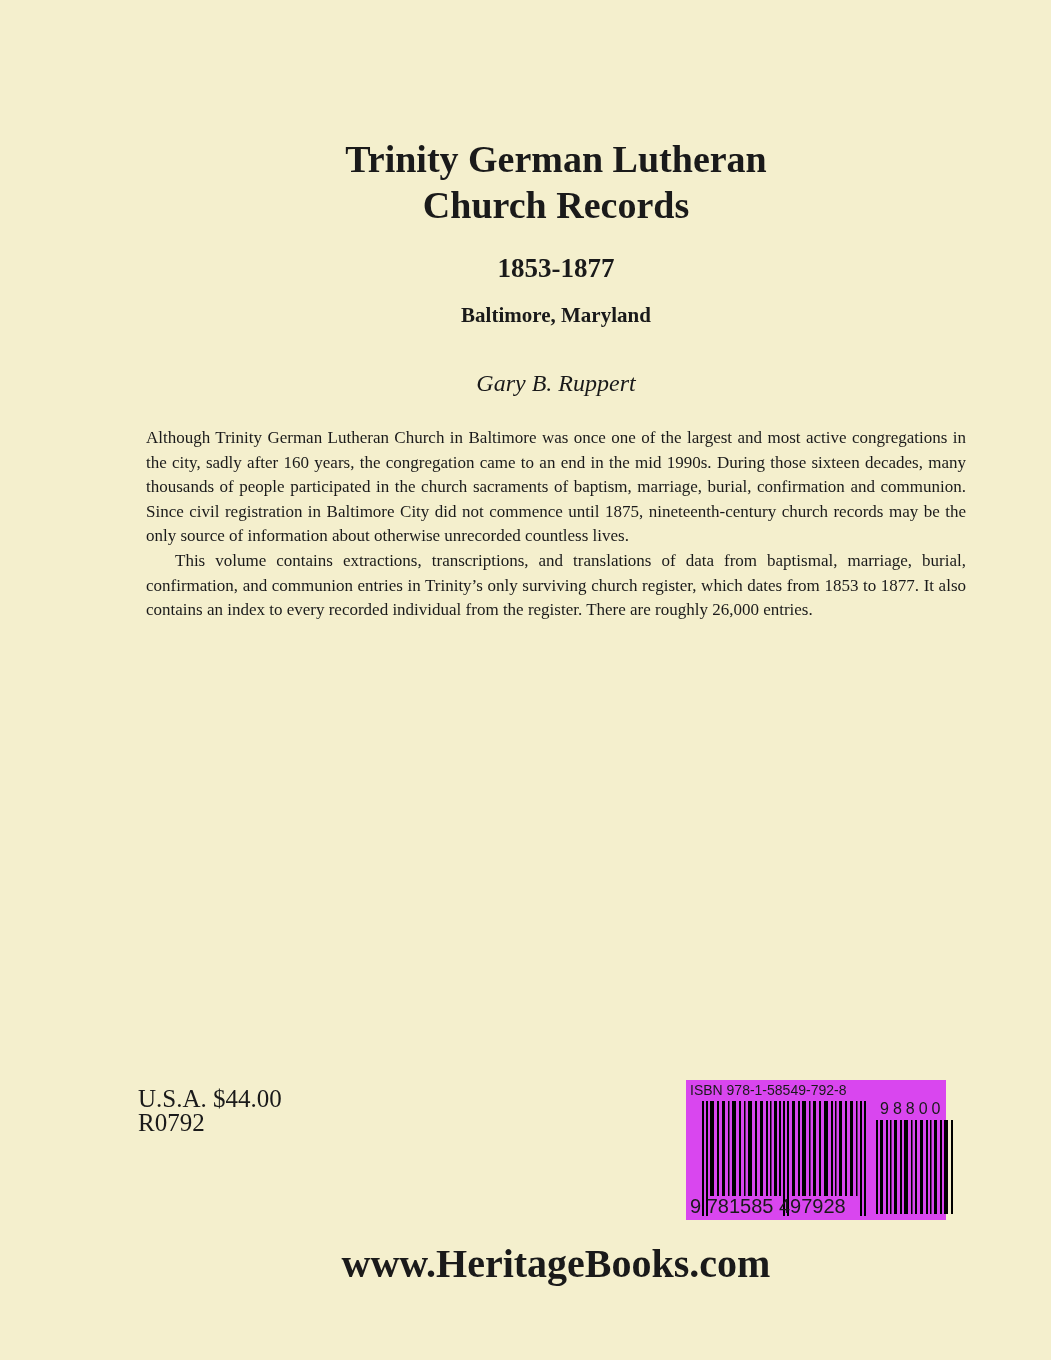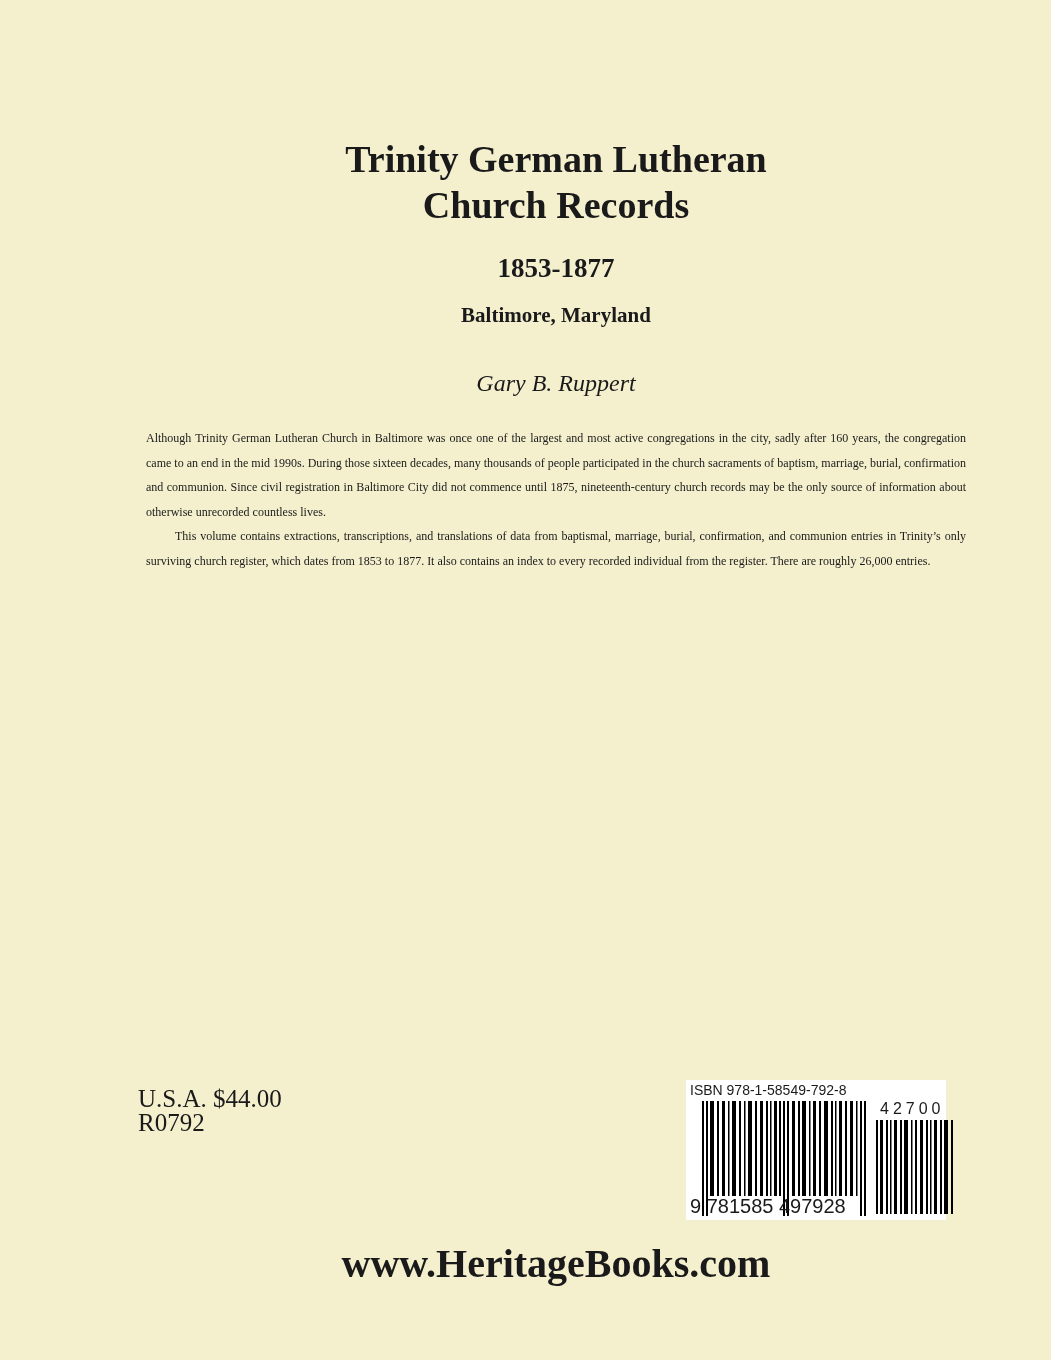--- a/index.html
+++ b/index.html
@@ -27,32 +27,32 @@
   .place {
     position: absolute; left: 0; width: 1112px; top: 302px;
     text-align: center; font-weight: bold; font-size: 21px; line-height: 26px;
   }
   .author {
     position: absolute; left: 0; width: 1112px; top: 368px;
     text-align: center; font-style: italic; font-size: 24px; line-height: 30px;
   }
   .blurb {
     position: absolute; left: 146px; width: 820px; top: 426px;
-    font-size: 12px; line-height: 24.6px;
+    font-size: 17px; line-height: 24.6px;
     text-align: justify;
   }
   .blurb p { margin: 0; }
   .blurb p + p { text-indent: 29px; }
   .price {
     position: absolute; left: 138px; top: 1087px;
     font-size: 25px; line-height: 24px;
   }
   .barcode {
     position: absolute; left: 686px; top: 1080px; width: 260px; height: 140px;
-    background: #ffffff;
+    background: #d946ef;
     font-family: "Liberation Sans", "DejaVu Sans", sans-serif;
   }
   .isbn-text {
     position: absolute; left: 4px; top: 2px; font-size: 14px; line-height: 16px;
     white-space: nowrap;
   }
   .bars { position: absolute; left: 14px; top: 21px; width: 170px; height: 115px; }
   .bars svg, .addon-bars svg { display: block; }
   .ean-digits {
     position: absolute; left: 4px; top: 117px; font-size: 20px; line-height: 18px;
@@ -125,21 +125,21 @@
           <rect x="139" y="0" width="3" height="95"></rect>
         <rect x="145" y="0" width="2" height="95"></rect>
           <rect x="150" y="0" width="3" height="95"></rect>
         <rect x="156" y="0" width="1.5" height="95"></rect>
           <rect x="160" y="0" width="2" height="115"></rect>
         <rect x="164" y="0" width="2" height="115"></rect>
       </g>
     </svg>
   </div>
   <div class="ean-digits">9 781585 497928</div>
-  <div class="addon-digits">42700</div>
+  <div class="addon-digits">98800</div>
   <div class="addon-bars">
     <svg width="80" height="94" viewBox="0 0 80 94">
       <g fill="#000">
         <rect x="0" y="0" width="2" height="94"></rect>
           <rect x="4" y="0" width="3" height="94"></rect>
         <rect x="10" y="0" width="2" height="94"></rect>
           <rect x="14" y="0" width="1.5" height="94"></rect>
         <rect x="18" y="0" width="3" height="94"></rect>
           <rect x="24" y="0" width="2" height="94"></rect>
         <rect x="28" y="0" width="4" height="94"></rect>

